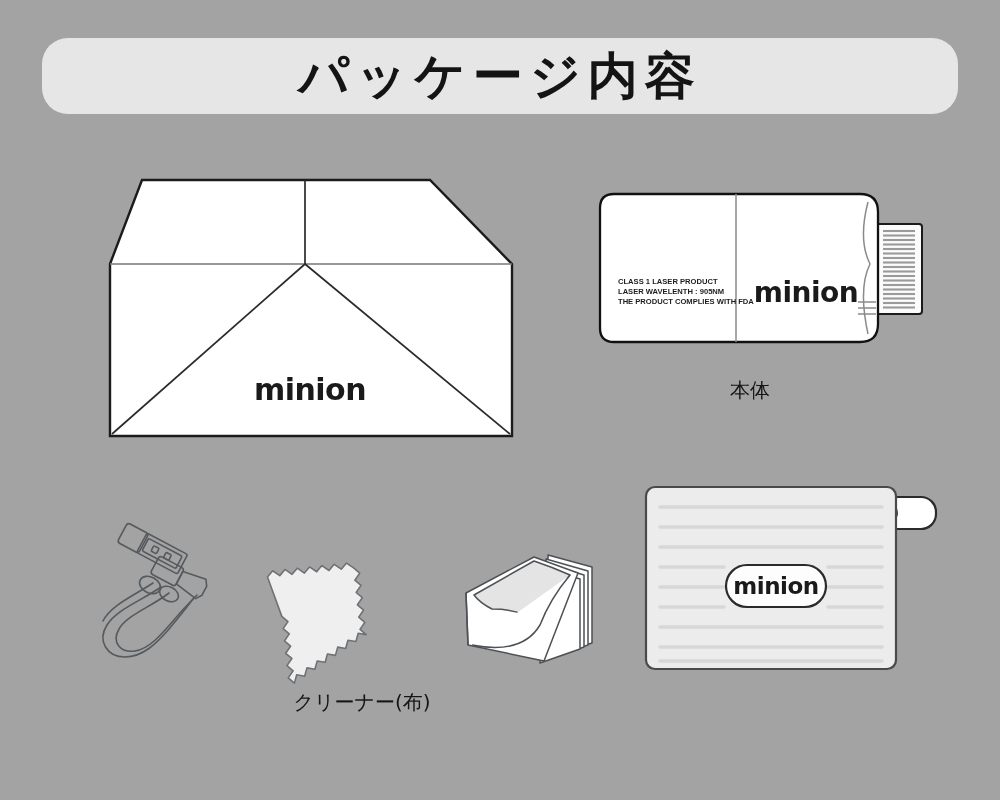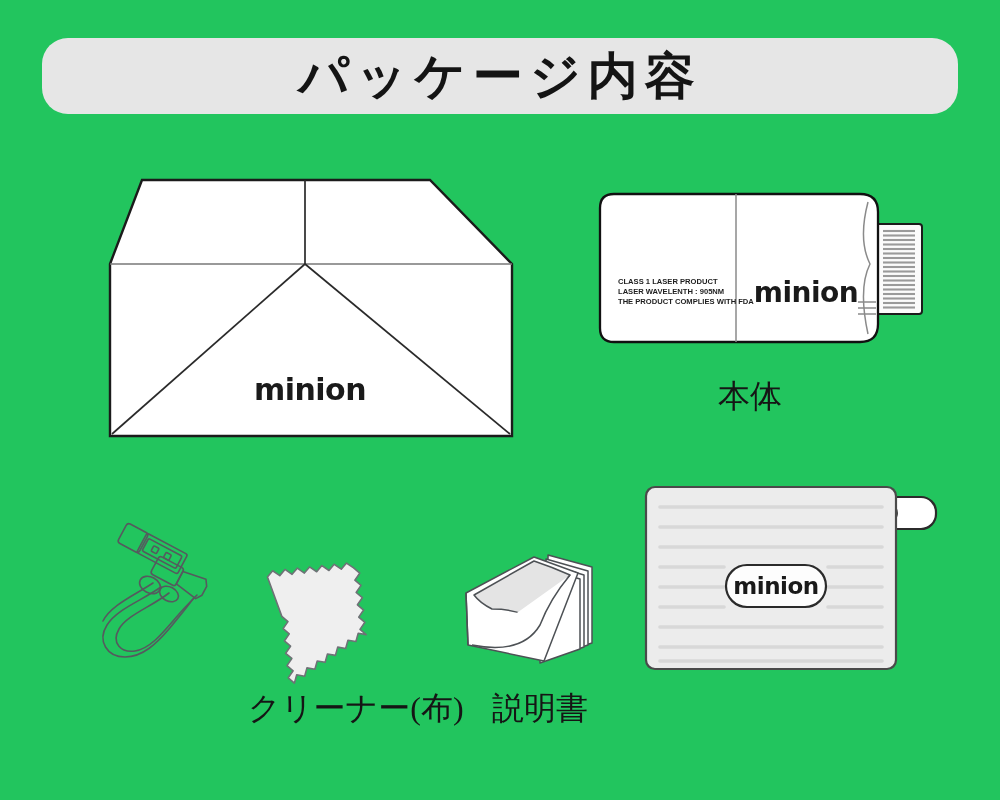--- a/index.html
+++ b/index.html
@@ -9,21 +9,21 @@
     background: #ffffff;
   }
   body {
     font-family: "Liberation Sans", "DejaVu Sans", sans-serif;
     color: #1a1a1a;
   }
   #page {
     position: relative;
     width: 1000px;
     height: 800px;
-    background: #22c55e;
+    background: #a3a3a3;
     overflow: hidden;
   }
 
   
   .title-banner {
     position: absolute;
     left: 42px;
     top: 38px;
     width: 916px;
     height: 76px;
@@ -40,21 +40,21 @@
     letter-spacing: 7px;
     color: #141414;
     line-height: 1;
     white-space: nowrap;
   }
 
   
   .item-label {
     position: absolute;
     font-family: "DejaVu Sans", "Liberation Sans", sans-serif;
-    font-size: 32px;
+    font-size: 20px;
     font-weight: 500;
     color: #151515;
     white-space: nowrap;
     text-align: center;
     line-height: 1;
   }
 
   
   .fig { position: absolute; }
   .fig svg { display: block; overflow: visible; }
@@ -66,21 +66,21 @@
   
   #fig-device    { left: 596px; top: 184px; }
   #label-device  { left: 680px; top: 380px; width: 140px; }
 
   
   #fig-cable     { left: 95px; top: 525px; }
   #label-cable   { left: 40px; top: 692px; width: 190px; }
 
   
   #fig-cloth     { left: 258px; top: 540px; }
-  #label-cloth   { left: 248px; top: 692px; width: 200px; font-family: Liberation Serif, serif; }
+  #label-cloth   { left: 262px; top: 692px; width: 200px; }
 
   
   #fig-manual    { left: 452px; top: 533px; }
   #label-manual  { left: 470px; top: 692px; width: 140px; }
 
   
   #fig-hardcase  { left: 638px; top: 481px; }
   #label-hardcase{ left: 700px; top: 692px; width: 190px; }
 
   .lt-thin   { fill: none; stroke: #555a5e; stroke-width: 1.6; stroke-linejoin: round; stroke-linecap: round; }
@@ -246,21 +246,20 @@
       <path class="lt-paperg" d="M 22 62 L 82 28 Q 100 34 118 42
                Q 96 64 86 90
                Q 70 76 40 76
                Q 28 70 22 62 Z"></path>
 
       <path class="lt-paper" d="M 118 42 Q 98 66 88 92 Q 70 122 20 112"></path>
 
       <path class="lt-paper" d="M 14 60 L 16 112"></path>
     </svg>
   </div>
-  <div class="item-label" id="label-manual">説明書</div>
 
   <div class="fig" id="fig-hardcase">
     <svg width="310" height="196" viewBox="0 0 310 196">
 
       <g>
         <rect class="lt-tab" x="232" y="16" width="66" height="32" rx="15"></rect>
         <circle class="lt-snap" cx="249" cy="32" r="10"></circle>
       </g>
 
       <rect class="lt-case" x="8" y="6" width="250" height="182" rx="9"></rect>

